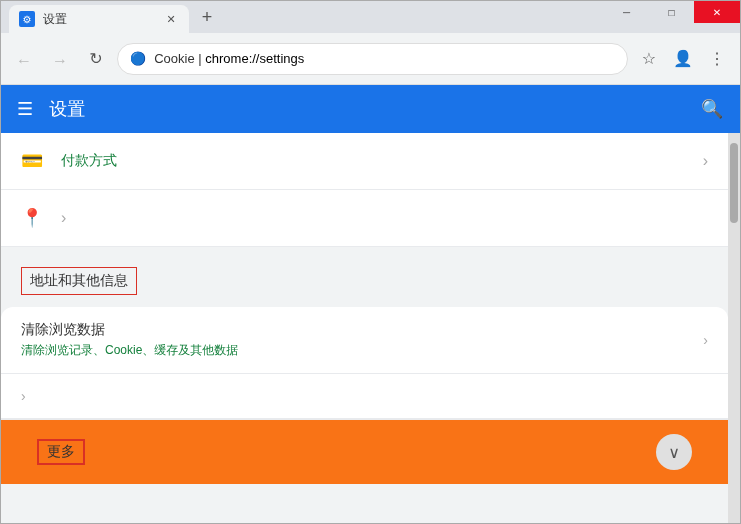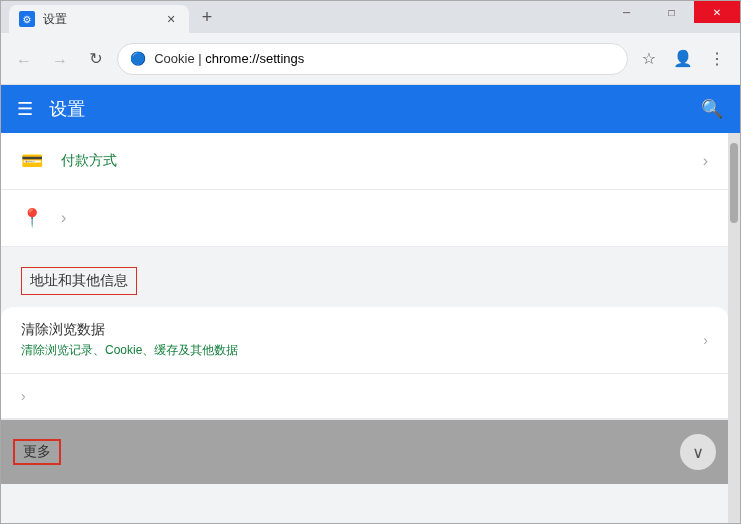--- a/index.html
+++ b/index.html
@@ -328,24 +328,24 @@
       margin-top: 3px;
     }
 
     .card-item-arrow {
       color: #aaa;
       font-size: 14px;
     }
 
     
     .more-section {
-      background: #a3a3a3;
-      display: flex;
-      align-items: center;
-      padding: 14px 12px;
+      background: #f97316;
+      display: flex;
+      align-items: center;
+      padding: 14px 36px;
       cursor: pointer;
       border-top: 1px solid #e8eaed;
     }
 
     .more-label {
       flex: 1;
       font-size: 14px;
       color: #333;
     }
 

